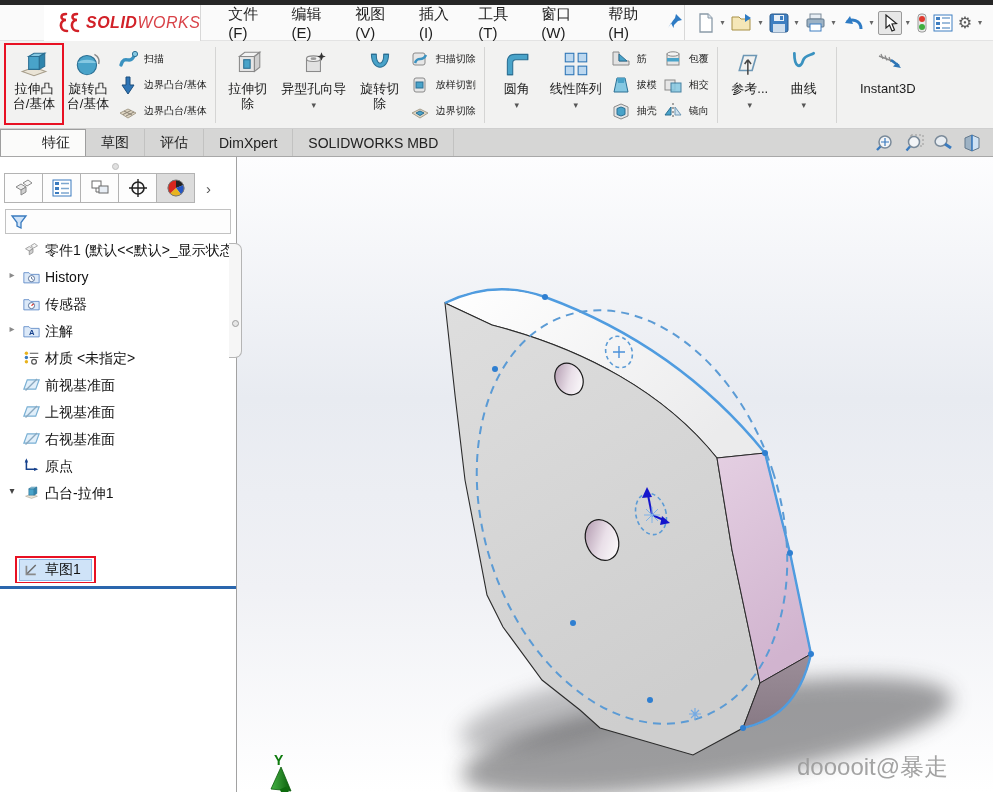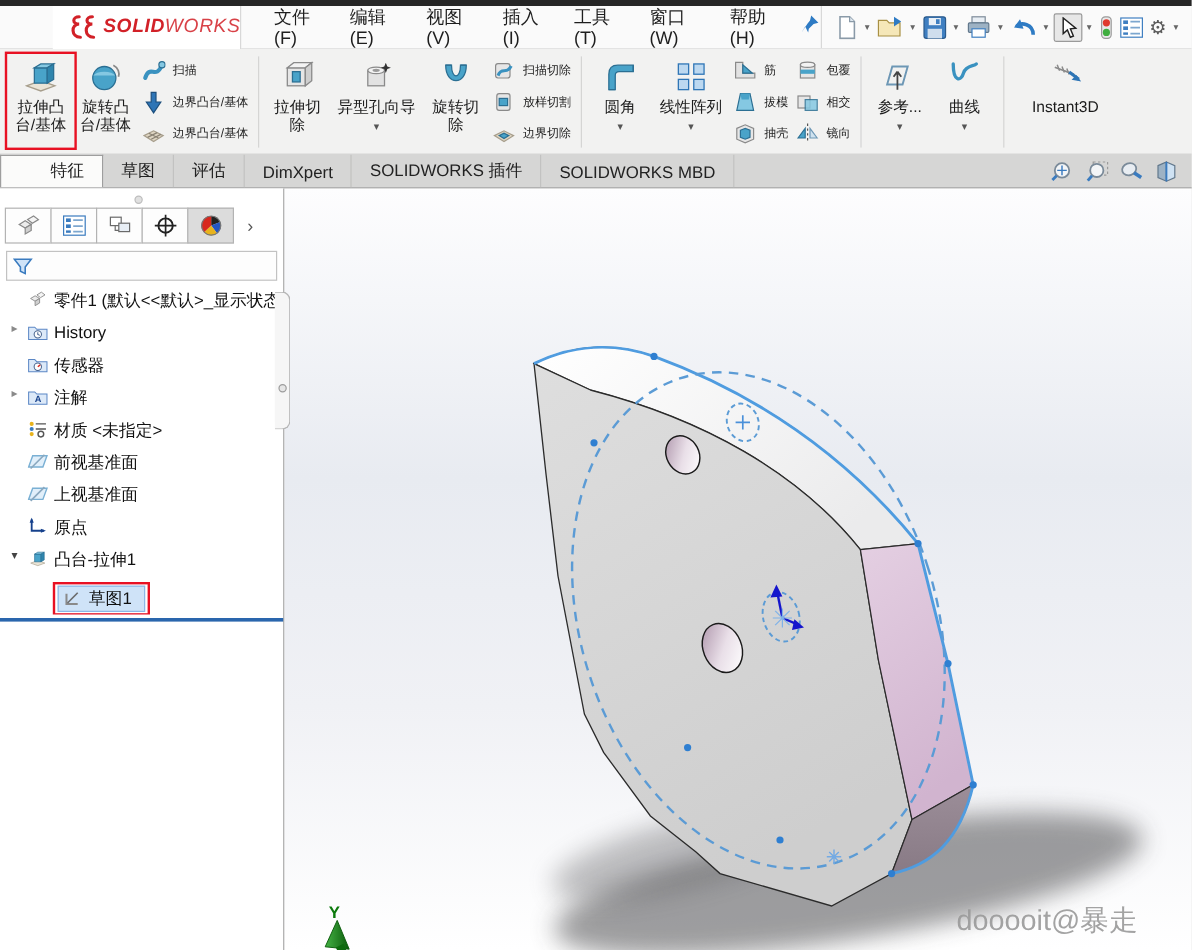--- a/index.html
+++ b/index.html
@@ -54,21 +54,21 @@
     border:1px solid #b3b3b3; background:#fdfdfd; margin-right:-1px; }
   .ptab.pressed { background:#dcdcdc; }
   .pchevron { margin-left:12px; color:#555; font-size:15px; }
   .filter-row { height:25px; margin:6px 5px 4px 5px; border:1px solid #c2c2c2; background:#fdfdfd;
     display:flex; align-items:center; padding-left:4px; }
   .tree { padding-top:4px; font-size:14px; color:#111; }
   .titem { height:27px; display:flex; align-items:flex-start; gap:5px; padding-left:6px;
     white-space:nowrap; overflow:hidden; }
   .exp { width:12px; flex:0 0 12px; font-size:10px; color:#8a8a8a; text-align:center; }
   .exp.open { color:#444; }
-  .child { padding-left:44px; }
+  .child { padding-left:15px;margin-top:44px; }
   .sel-wrap { border:2px solid #e81123; padding:1px 2px; display:inline-flex; }
   .sel-item { display:inline-flex; align-items:center; gap:5px; background:#cfe3f8;
     border:1px solid #8cb8e6; padding:1px 10px 1px 3px; }
   .rollback { height:3px; background:#2a66ad; margin-top:3px; }
   .splitter { position:absolute; left:229px; top:243px; width:13px; height:115px; background:#f6f6f6;
     border:1px solid #b5b5b5; border-left:none; border-radius:0 7px 7px 0; z-index:5; }
   .splitter .dot { width:7px; height:7px; border-radius:50%; background:#e6e6e6; border:1px solid #9c9c9c;
     margin:76px auto 0; }
 
   
@@ -391,21 +391,20 @@
       <span>Instant3D</span>
     </div>
   </div>
 </div>
 
 <div class="tabbar">
   <div class="rtab active">特征</div>
   <div class="rtab">草图</div>
   <div class="rtab">评估</div>
   <div class="rtab">DimXpert</div>
-  <div class="rtab">SOLIDWORKS 插件</div>
   <div class="rtab">SOLIDWORKS MBD</div>
   <div class="viewtools">
     <svg width="22" height="20" viewBox="0 0 22 20">
         <circle cx="11" cy="9" r="6" fill="#f3f5f7" stroke="#7a8a99" stroke-width="1.5"></circle>
         <path d="M11 5 L11 13 M7 9 L15 9" stroke="#3a7bbf" stroke-width="1.2"></path>
         <path d="M6.5 13.5 L3 17" stroke="#3a7bbf" stroke-width="2.4"></path>
       </svg>
     <svg width="22" height="20" viewBox="0 0 22 20">
         <rect x="8" y="2" width="12" height="11" fill="none" stroke="#9a9a9a" stroke-dasharray="2 2"></rect>
         <circle cx="11" cy="9" r="5.5" fill="#f3f5f7" stroke="#7a8a99" stroke-width="1.5"></circle>
@@ -527,20 +526,28 @@
         </svg>
       <span>前视基准面</span>
     </div>
     <div class="titem">
       <span class="exp"></span>
       <svg width="17" height="15" viewBox="0 0 20 17">
           <polygon points="5,3 19,3 15,14 1,14" fill="rgba(170,210,240,.35)" stroke="#7ab0d4" stroke-width="1.4"></polygon>
           <path d="M16.5 2 L3 15.5" stroke="#8aa8bf" stroke-width="1.6"></path>
         </svg>
       <span>上视基准面</span>
+    </div>
+    <div class="titem">
+      <span class="exp"></span>
+      <svg width="17" height="15" viewBox="0 0 20 17">
+          <polygon points="5,3 19,3 15,14 1,14" fill="rgba(170,210,240,.35)" stroke="#7ab0d4" stroke-width="1.4"></polygon>
+          <path d="M16.5 2 L3 15.5" stroke="#8aa8bf" stroke-width="1.6"></path>
+        </svg>
+      <span>右视基准面</span>
     </div>
     <div class="titem">
       <span class="exp"></span>
       <svg width="17" height="15" viewBox="0 0 20 17">
           <path d="M4 2 V13 H16" stroke="#16418c" stroke-width="1.8" fill="none"></path>
           <polygon points="4,0 2,5 6,5" fill="#16418c"></polygon>
           <polygon points="18,13 13,11 13,15" fill="#16418c"></polygon>
         </svg>
       <span>原点</span>
     </div>

